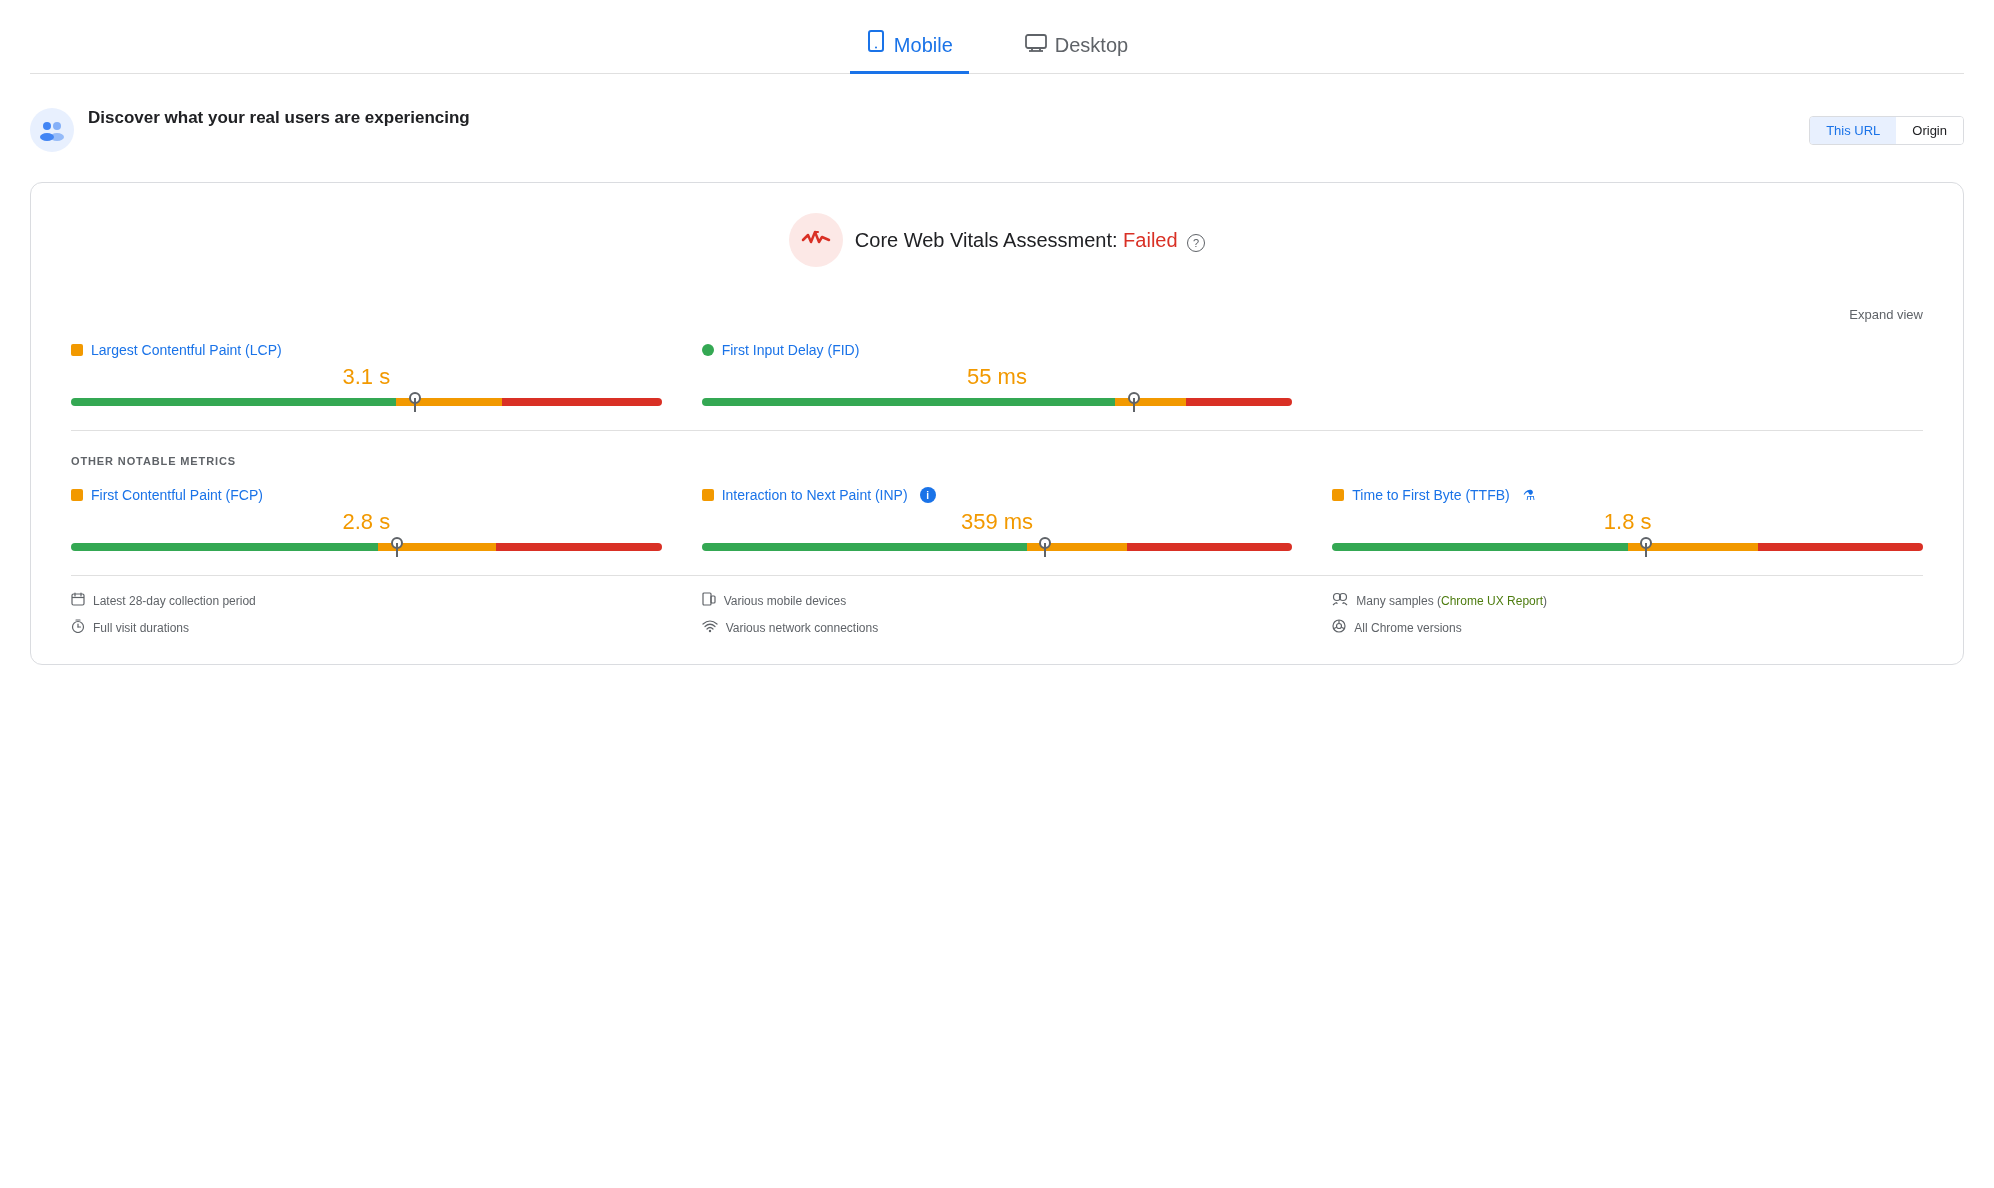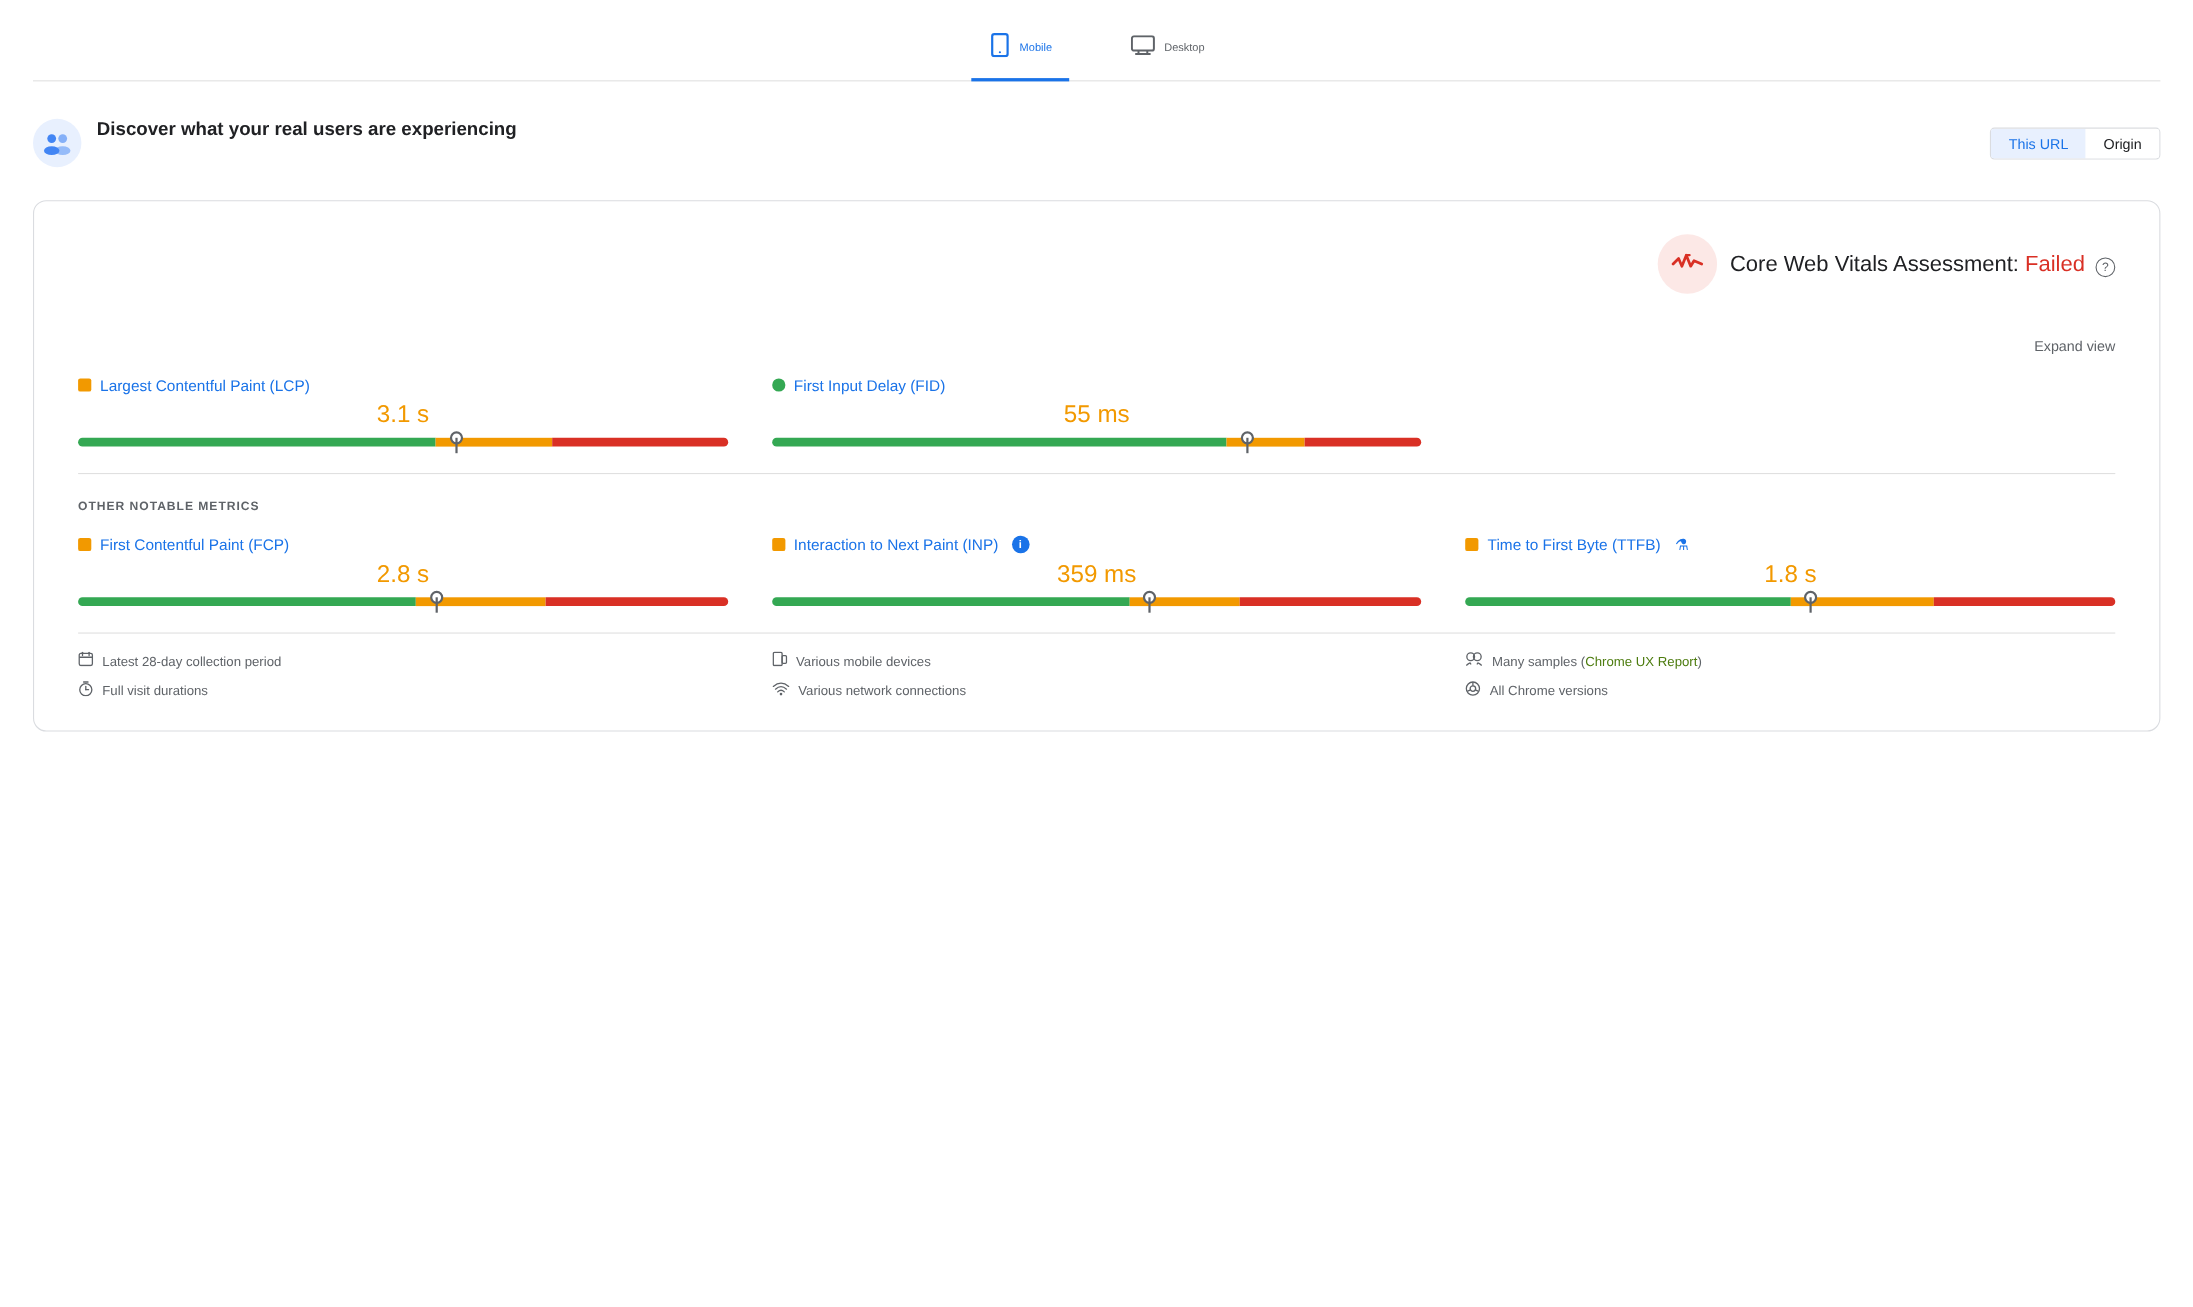--- a/index.html
+++ b/index.html
@@ -16,25 +16,25 @@
     .tabs {
       display: flex;
       justify-content: center;
       gap: 40px;
       margin-bottom: 24px;
       border-bottom: 1px solid #e0e0e0;
       padding-bottom: 0;
     }
     .tab {
       display: flex;
-      align-items: center;
+      align-items: flex-end;
       gap: 8px;
       padding: 10px 16px 14px;
       cursor: pointer;
-      font-size: 10px;
+      font-size: 20px;
       color: #5f6368;
       border-bottom: 3px solid transparent;
       margin-bottom: -1px;
     }
     .tab.active {
       color: #1a73e8;
       border-bottom: 3px solid #1a73e8;
       font-weight: 500;
     }
     .tab-icon {
@@ -91,21 +91,21 @@
     .main-card {
       border: 1px solid #dadce0;
       border-radius: 12px;
       padding: 30px 40px 28px;
       background: #fff;
     }
 
     
     .assessment-header {
       display: flex;
-      justify-content: flex-end;
+      justify-content: center;
       align-items: center;
       gap: 12px;
       margin-bottom: 10px;
     }
     .assessment-icon {
       width: 54px;
       height: 54px;
       border-radius: 50%;
       background: #fce8e6;
       display: flex;

